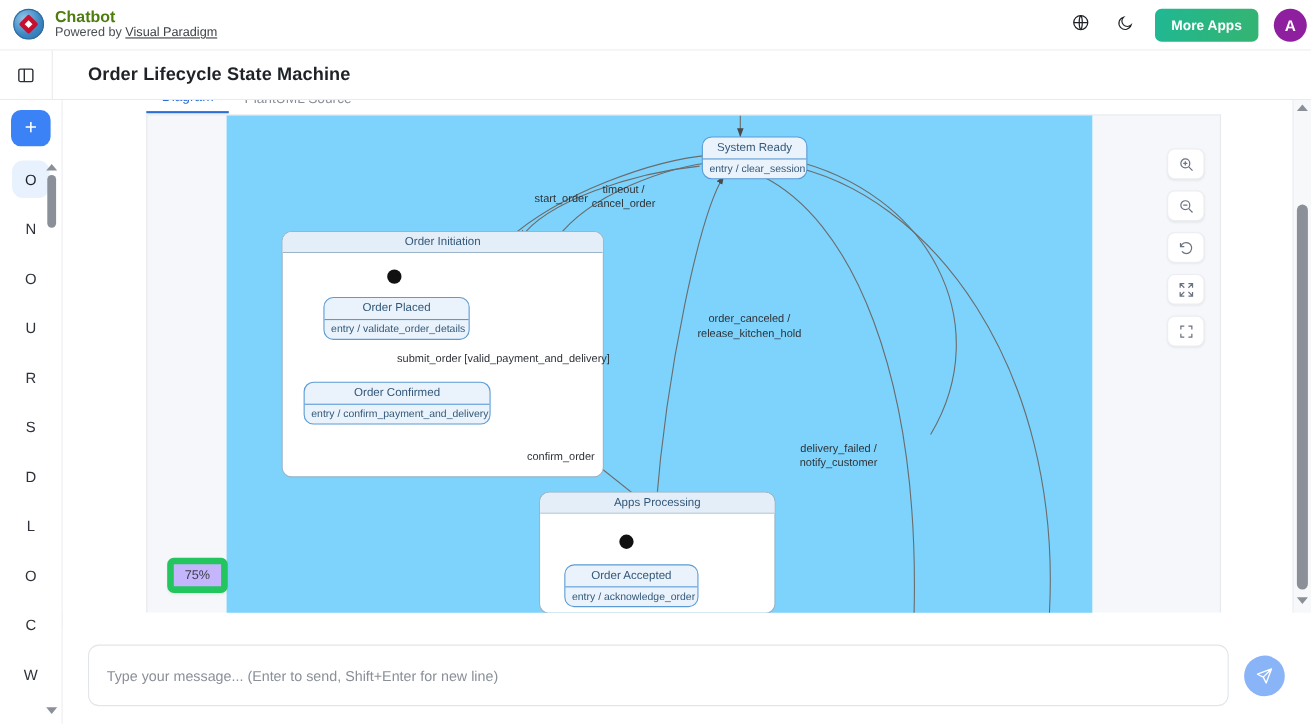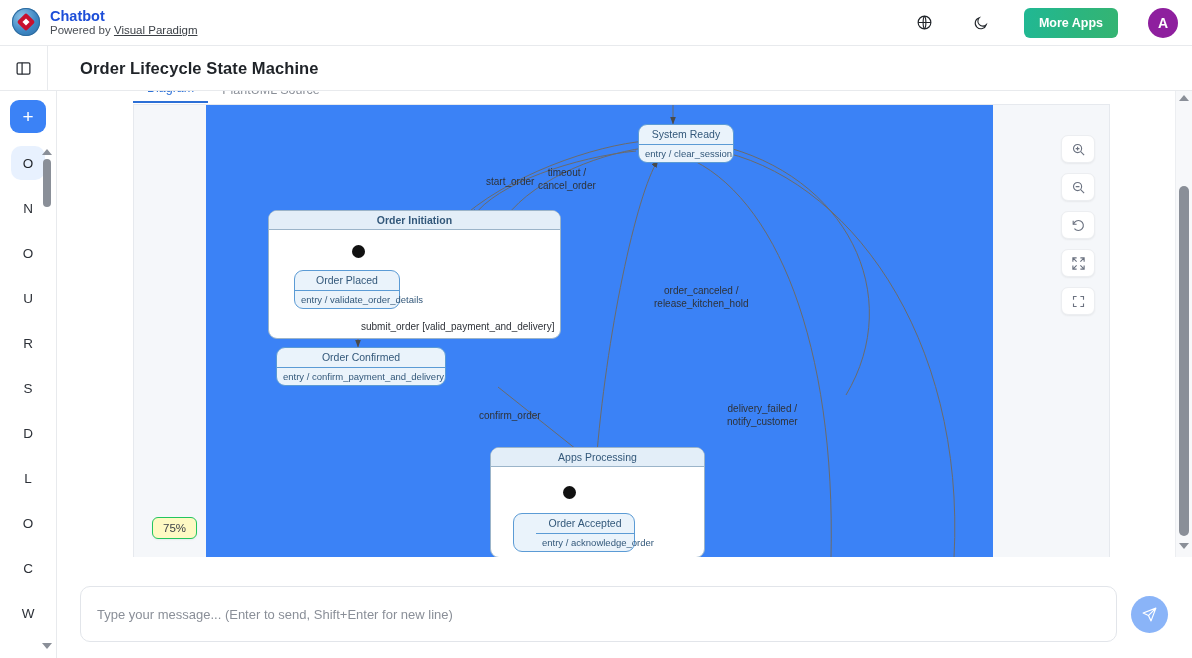--- a/index.html
+++ b/index.html
@@ -28,25 +28,25 @@
     width: 13px; height: 13px; background: #c8102e;
     transform: translate(-50%,-50%) rotate(45deg);
     border-radius: 2px;
   }
   .logo:after {
     content: ""; position: absolute; left: 50%; top: 50%;
     width: 5px; height: 5px; background: #ffffff;
     transform: translate(-50%,-50%) rotate(45deg);
   }
   .brand-text { line-height: 1.15; }
-  .brand-title { font-size: 14.5px; font-weight: bold; color: #1d4ed8; }
+  .brand-title { font-size: 14.5px; font-weight: bold; color: #4d7c0f; }
   .brand-sub { font-size: 11.5px; color: #4a4f55; }
   .brand-sub a { color: #3a3f45; text-decoration: underline; }
   .topbar-right {
-    margin-left: auto; display: flex; align-items: center; gap: 30px; padding-right: 14px;
+    margin-left: auto; display: flex; gap: 14px; padding-right: 4px;
   }
   .icon-btn {
     width: 26px; height: 26px; display: flex; align-items: center; justify-content: center;
     color: #1f2328; background: transparent; border: none; cursor: pointer;
   }
   .more-apps {
     height: 30px; padding: 0 15px; border-radius: 6px; border: none;
     background: linear-gradient(100deg, #20b894 0%, #2bb57f 55%, #35b472 100%);
     color: #ffffff; font-size: 12.5px; font-weight: bold; cursor: pointer;
     font-family: "Liberation Sans", sans-serif;
@@ -114,25 +114,25 @@
   .tab {
     font-size: 12.5px; padding: 0 14px 6px; color: #8a8f98; cursor: pointer; white-space: nowrap;
   }
   .tab.active { color: #2b6fd6; border-bottom: 2px solid #2b6fd6; }
   .canvas {
     position: absolute; top: 13px; left: 76px; width: 977px; height: 453px;
     background: #f5f7fa; border: 1px solid #e6e9ee; border-bottom: none;
   }
   .canvas-inner {
     position: absolute; top: 0; left: 72px; width: 787px; height: 453px;
-    background: #3b82f6;
+    background: #7dd3fc;
   }
   .zoom-badge {
     position: absolute; left: 18px; bottom: 18px; padding: 4px 10px;
-    background: #fef9c3; border: 1px solid #22c55e; border-radius: 6px;
+    background: #c4b5fd; border: 6px solid #22c55e; border-radius: 6px;
     font-size: 11.5px; color: #3c4148; box-shadow: 0 1px 2px rgba(0,0,0,.05);
   }
   .vtools {
     position: absolute; right: 14px; top: 30px; display: flex; flex-direction: column; gap: 10px;
   }
   .vtool {
     width: 34px; height: 28px; border-radius: 7px; background: #ffffff;
     border: 1px solid #eceef1; box-shadow: 0 1px 2px rgba(0,0,0,.06);
     display: flex; align-items: center; justify-content: center; cursor: pointer;
     color: #6b7280;
@@ -307,51 +307,51 @@
           <path d="M363,382 L363,408"></path>
         </g>
       </svg>
 
       <div class="state" style="left:432px; top:19px; width:96px;">
         <div class="sname">System Ready</div>
         <div class="sdiv"></div>
         <div class="sact">entry / clear_session</div>
       </div>
 
-      <div class="composite" style="left:62px; top:105px; width:293px; height:129px;font-weight:bold;">
+      <div class="composite" style="left:50px; top:105px; width:293px; height:224px;">
         <div class="ctitle">Order Initiation</div>
       </div>
       <div class="initial" style="left:146px; top:140px;"></div>
-      <div class="state" style="left:88px; top:165px; width:106px;">
+      <div class="state" style="left:88px; top:165px; width:133px;">
         <div class="sname">Order Placed</div>
         <div class="sdiv"></div>
         <div class="sact">entry / validate_order_details</div>
       </div>
       <div class="state" style="left:70px; top:242px; width:170px;">
         <div class="sname">Order Confirmed</div>
         <div class="sdiv"></div>
         <div class="sact">entry / confirm_payment_and_delivery</div>
       </div>
 
       <div class="composite" style="left:284px; top:342px; width:215px; height:111px;">
         <div class="ctitle">Apps Processing</div>
       </div>
       <div class="initial" style="left:357px; top:381px;"></div>
-      <div class="state" style="left:307px; top:408px; width:122px;padding-left:22px;">
+      <div class="state" style="left:307px; top:408px; width:122px;">
         <div class="sname">Order Accepted</div>
         <div class="sdiv"></div>
         <div class="sact">entry / acknowledge_order</div>
       </div>
 
       <div class="edge-label" style="left:240px; top:71px;padding-left:40px;">start_order</div>
       <div class="edge-label" style="left:332px; top:62px;">timeout /
 cancel_order</div>
       <div class="edge-label" style="left:155px; top:216px;">submit_order [valid_payment_and_delivery]</div>
       <div class="edge-label" style="left:273px; top:305px;">confirm_order</div>
-      <div class="edge-label" style="left:448px; top:180px;">order_canceled /
+      <div class="edge-label" style="left:428px; top:180px;">order_canceled /
 release_kitchen_hold</div>
       <div class="edge-label" style="left:521px; top:298px;">delivery_failed /
 notify_customer</div>
     </div>
 
     <div class="zoom-badge">75%</div>
 
     <div class="vtools">
       <div class="vtool">
         <svg width="15" height="15" viewBox="0 0 24 24" fill="none" stroke="currentColor" stroke-width="1.8">

